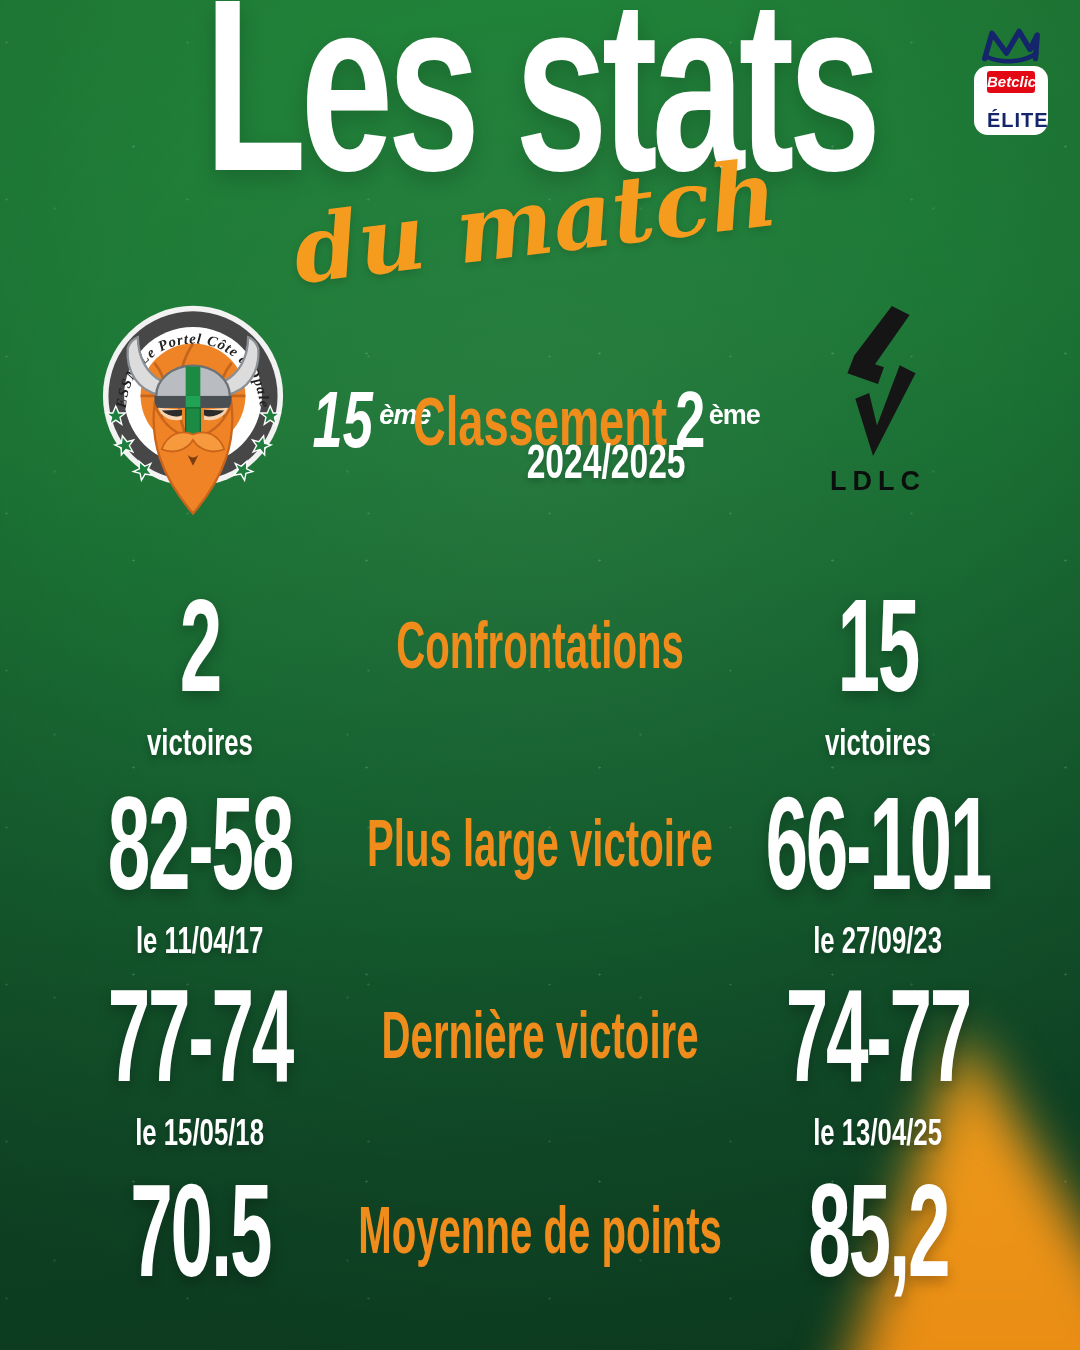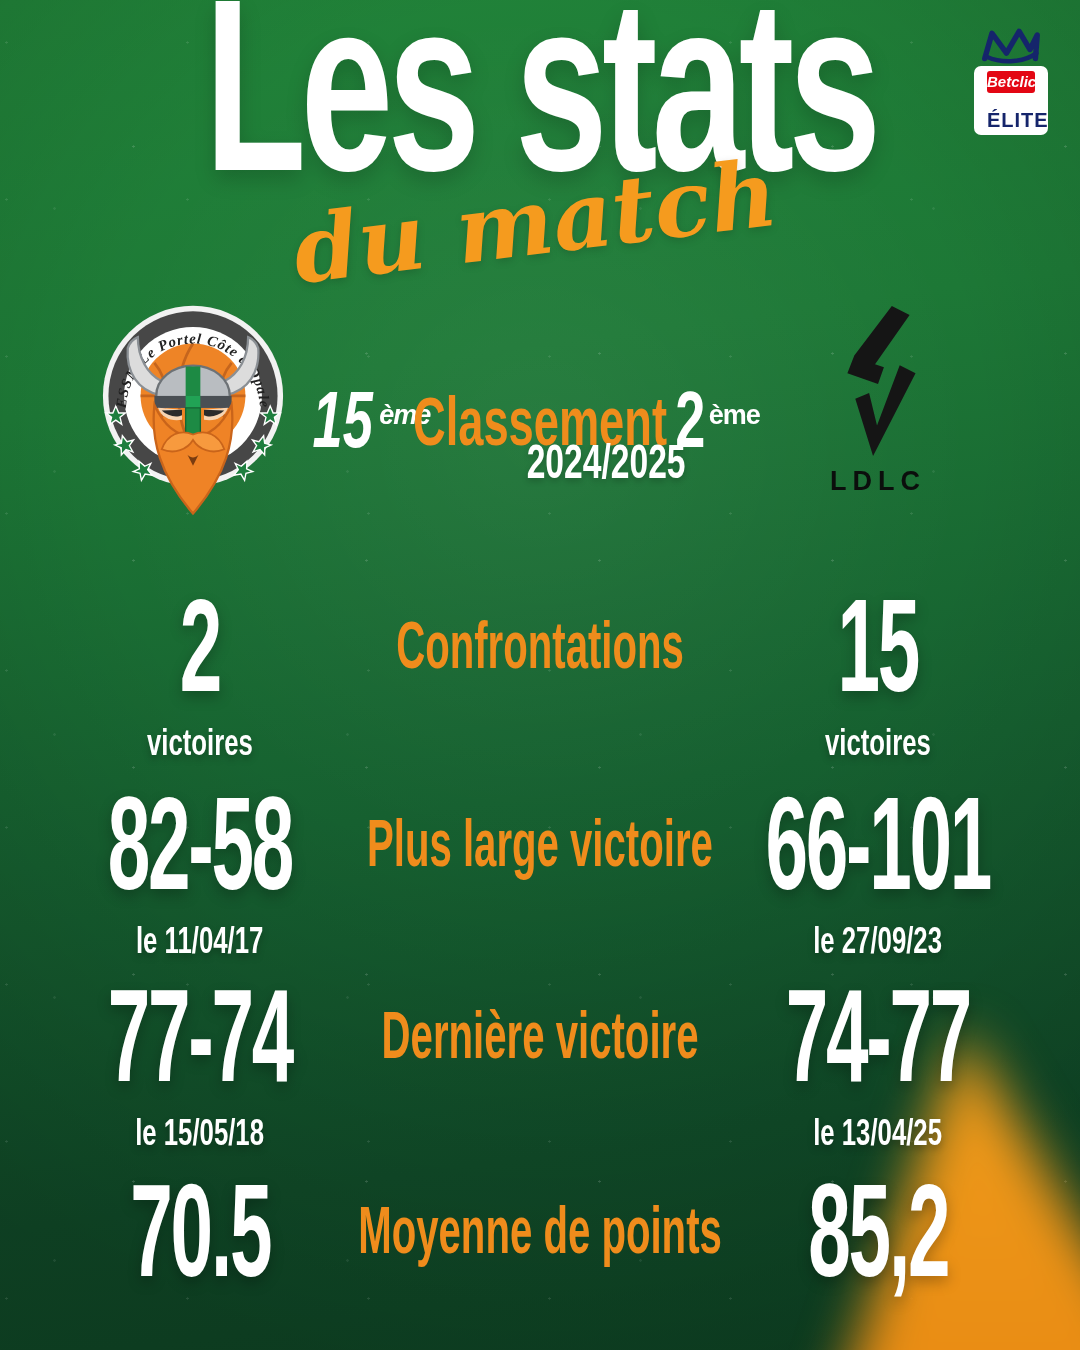--- a/index.html
+++ b/index.html
@@ -17,21 +17,21 @@
     background-size:233px 207px,181px 157px,293px 263px;
     background-position:17px 43px,97px 121px,201px 77px;}
   
   .glow-wrap{position:absolute;left:830px;top:1005px;width:330px;height:420px;filter:blur(26px);pointer-events:none;}
   .glow-tri{position:absolute;inset:0;background:linear-gradient(180deg,#f9a21c 0%,#f28d12 100%);
     clip-path:polygon(40% 6%,112% 100%,0% 100%);opacity:.96;}
 
   
   .betclic{position:absolute;left:974px;top:26px;width:74px;text-align:center;}
   .betclic .crown{display:block;margin:0 auto 2px;}
-  .betclic-card{background:#fff;border-radius:7px;padding:5px 13px 3px;}
+  .betclic-card{background:#fff;border-radius:14px;padding:5px 13px 3px;}
   .betclic-red{background:#e30613;color:#fff;font-style:italic;font-weight:bold;font-size:15px;
     border-radius:3px;padding:2px 0 3px;letter-spacing:0;}
   .betclic-elite{color:#15256b;font-weight:bold;font-size:20px;letter-spacing:1px;margin-top:16px;}
 
   
   .title{position:absolute;left:0;top:-12px;width:100%;margin:0;text-align:center;color:#fff;
     font-size:172px;font-weight:bold;letter-spacing:-6px;line-height:1;
     transform:scale(.97,1.42);transform-origin:50% 35%;white-space:nowrap;
     text-shadow:0 6px 18px rgba(0,0,0,.18);}
   .title-script{position:absolute;left:50%;top:168px;transform:translateX(-51%) rotate(-7deg);

